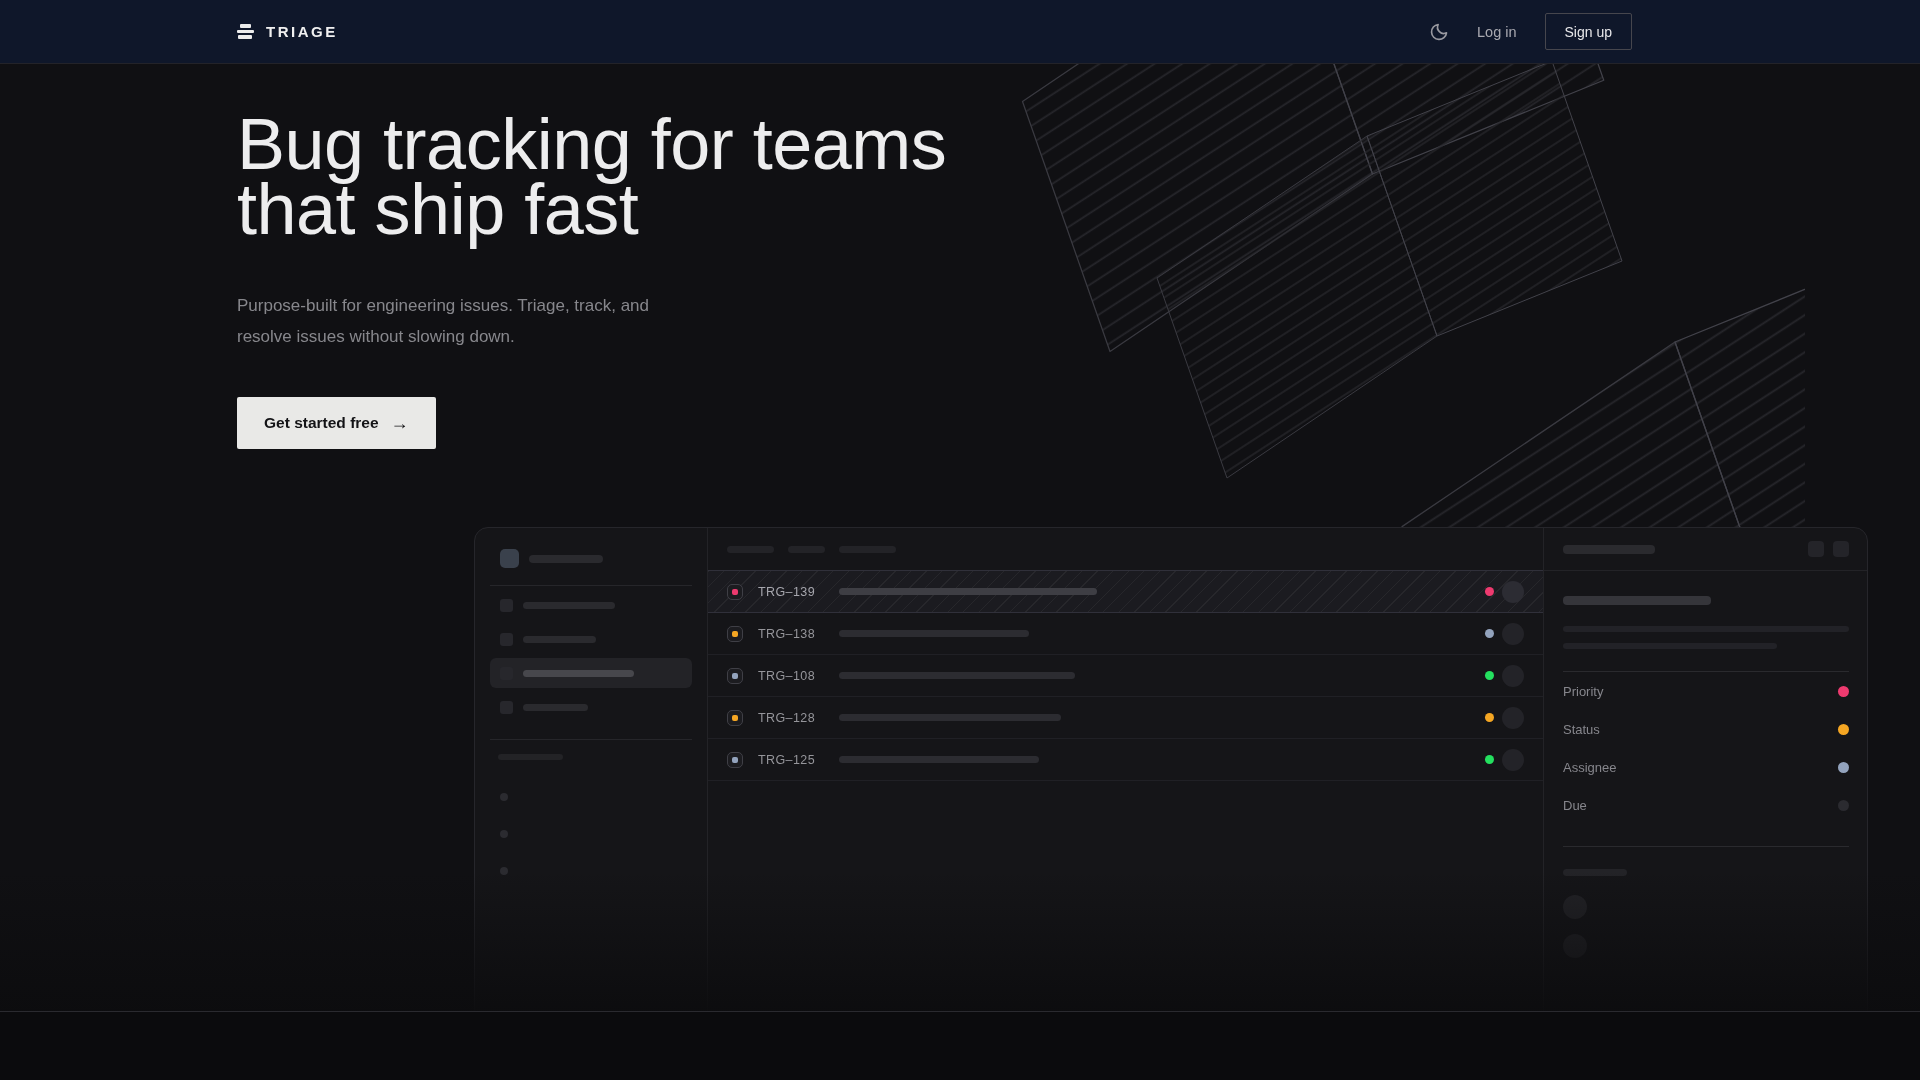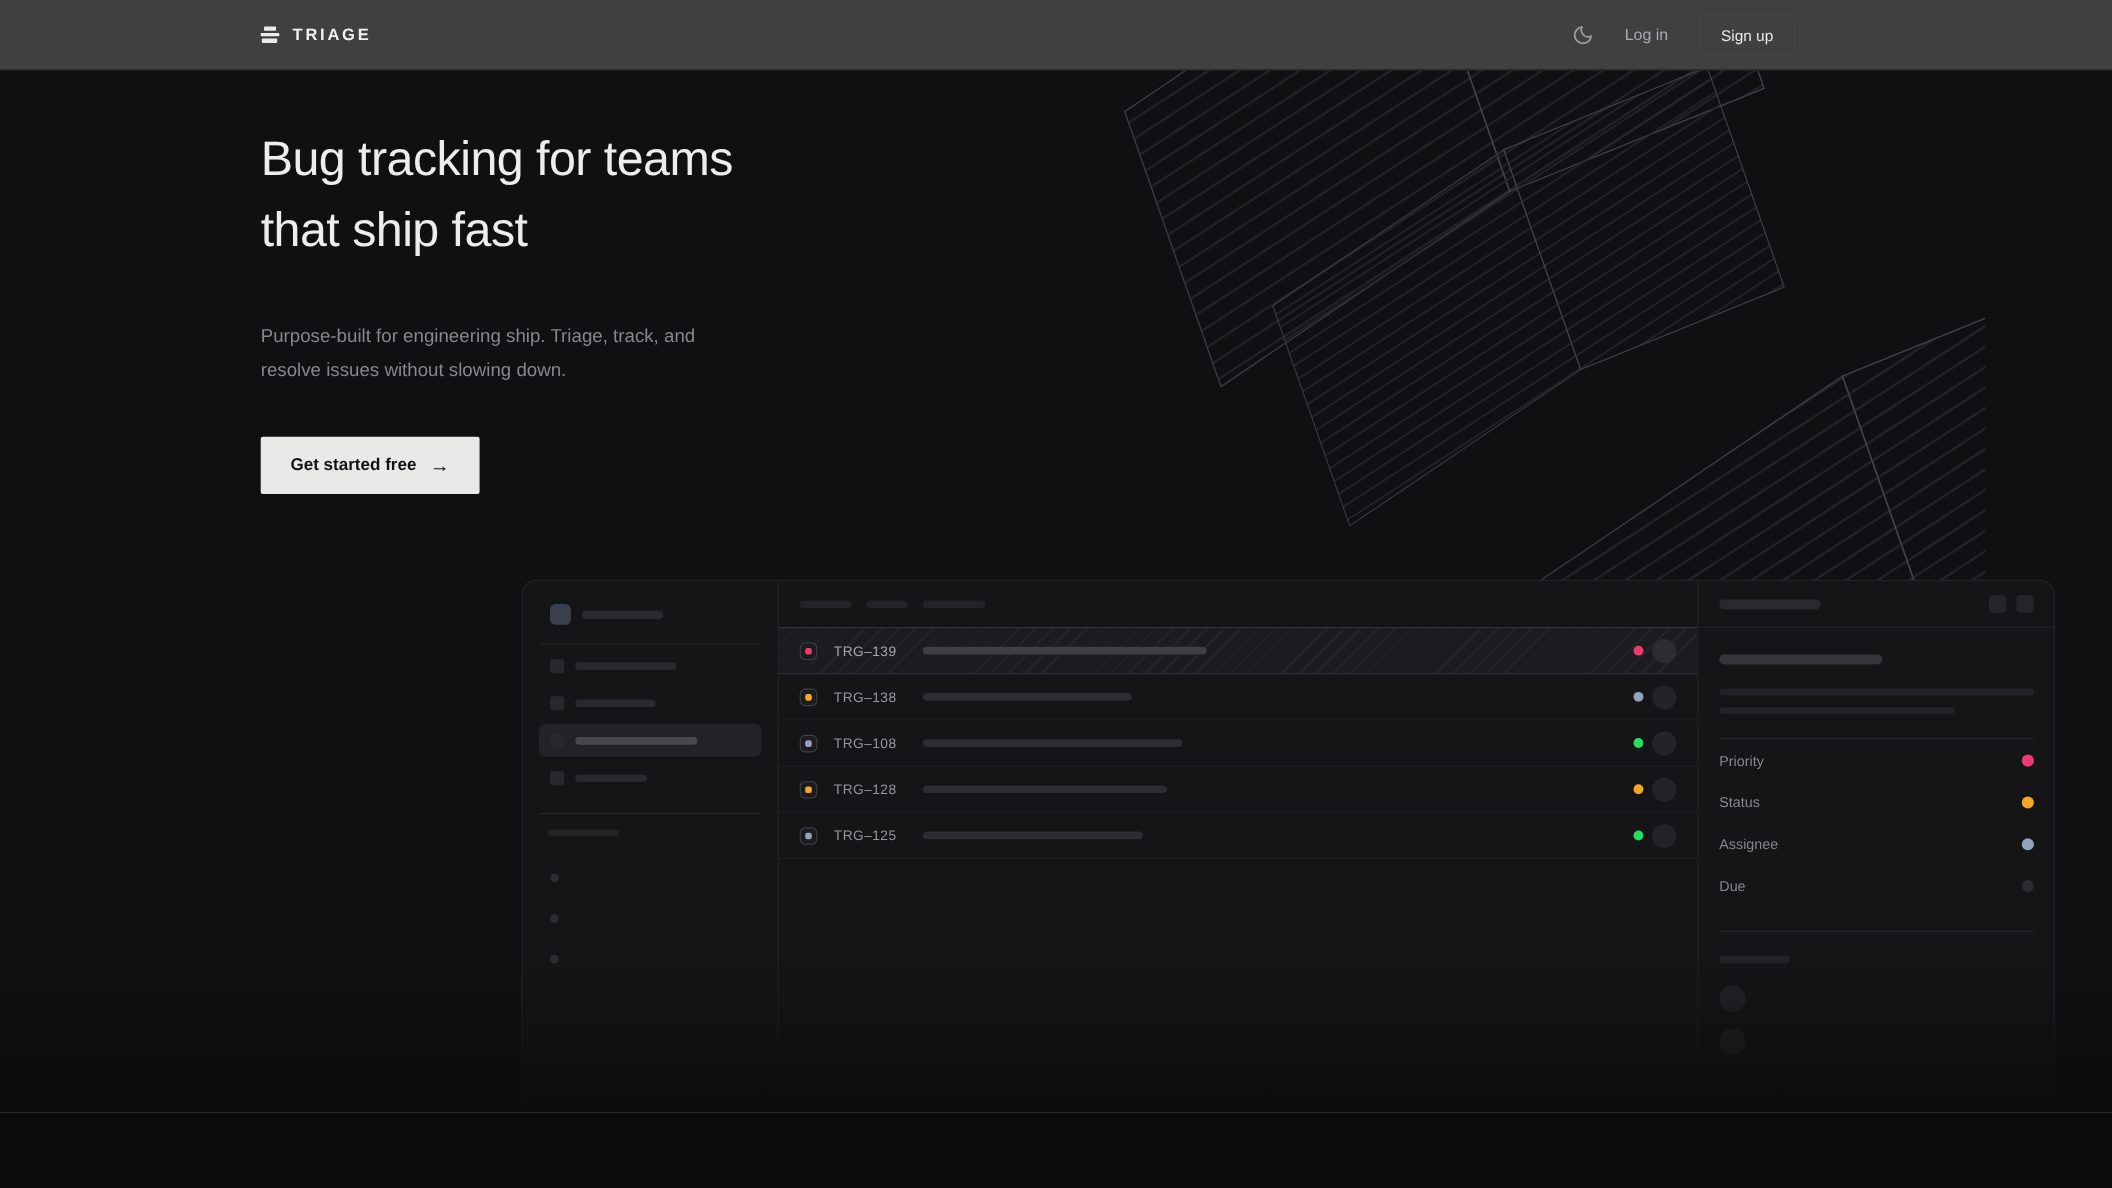--- a/index.html
+++ b/index.html
@@ -1,38 +1,38 @@
 <!DOCTYPE html>
 <html><head>
 <meta charset="utf-8">
 <style>
   * { margin:0; padding:0; box-sizing:border-box; }
   html,body { width:1920px; height:1080px; overflow:hidden; background:#0b0b0d; }
   body { font-family:"Liberation Sans", sans-serif; color:#ededee; }
 
   
-  .nav { height:64px; background:#404040; border-bottom:1px solid #232329; position:relative; z-index:5; }
+  .nav { height:64px; background:#0f172a; border-bottom:1px solid #232329; position:relative; z-index:5; }
   .nav-inner { width:1395px; margin-left:237px; height:100%; display:flex; align-items:center; justify-content:space-between; }
   .brand { display:flex; align-items:center; gap:11px; cursor:pointer; }
   .logo { display:inline-flex; flex-direction:column; gap:2px; width:18px; }
   .logo i { display:block; height:3.5px; border-radius:1px; background:#ececec; }
   .logo i:nth-child(1){ width:11px; margin-left:3px; }
   .logo i:nth-child(2){ width:17px; }
   .logo i:nth-child(3){ width:14px; margin-left:1px; }
   .brand-text { font-size:15px; font-weight:bold; letter-spacing:2.5px; color:#f0f0f0; }
   .nav-right { display:flex; align-items:center; gap:28px; }
   .theme-btn { background:none; border:none; cursor:pointer; display:flex; align-items:center; }
   .login { font-size:14.5px; color:#a9a9b0; cursor:pointer; text-decoration:none; }
   .signup { background:transparent; border:1px solid #46464d; color:#e8e8ea; font-size:14px; font-family:inherit; padding:0 19px; height:37px; border-radius:2px; cursor:pointer; }
 
   
   .hero { position:relative; height:948px; background:#101013; border-bottom:1px solid #2a2a2f; overflow:hidden; }
   .wireframes { position:absolute; left:985px; top:0; width:820px; height:949px; pointer-events:none; }
   .hero-content { position:relative; z-index:2; margin-left:237px; width:1394px; }
-  h1 { padding-top:48px; font-size:44px; line-height:65px; font-weight:500; letter-spacing:-0.5px; color:#ededee; }
+  h1 { padding-top:48px; font-size:72px; line-height:65px; font-weight:500; letter-spacing:-0.5px; color:#ededee; }
   .subtitle { margin-top:48px; font-size:17px; line-height:31px; color:#87878c; }
   .cta { margin-top:45px; display:inline-flex; align-items:center; gap:12px; background:#e9e9e7; color:#131316; border:none; height:52px; padding:0 27px; font-size:15.5px; font-weight:bold; font-family:inherit; border-radius:2px; cursor:pointer; }
   .cta .arrow { font-size:18px; font-weight:normal; }
 
   
   .mockup { position:relative; z-index:2; margin:78px 0 0 237px; width:1394px; height:500px;
             background:#151518; border:1px solid #26262b; border-radius:14px; display:flex; overflow:hidden; }
   .sk { display:inline-block; border-radius:4px; background:#2a2a2e; }
 
   
@@ -133,21 +133,21 @@
       <polygon points="0,0 185,-75 255,125 70,200" fill="url(#hatch)" stroke="#42424a" stroke-width="1"></polygon>
     </g>
     <g transform="translate(690,278) scale(1.3)" stroke-linejoin="round">
       <polygon points="0,0 -210,142 -140,342 70,200" fill="url(#hatch)" stroke="#3a3a41" stroke-width="1"></polygon>
       <polygon points="0,0 185,-75 255,125 70,200" fill="url(#hatch)" stroke="#42424a" stroke-width="1"></polygon>
     </g>
   </svg>
 
   <div class="hero-content">
     <h1><span>Bug tracking for teams</span><br><span>that ship fast</span></h1>
-    <p class="subtitle"><span>Purpose-built for engineering ship. Triage, track, and</span><br><span>resolve issues without slowing down.</span></p>
+    <p class="subtitle"><span>Purpose-built for engineering issues. Triage, track, and</span><br><span>resolve issues without slowing down.</span></p>
     <button class="cta">
       <span>Get started free</span>
       <span class="arrow">→</span>
     </button>
 
     <div class="mockup">
 
       <aside class="mk-sidebar">
         <div class="ws-row">
           <span class="ws-icon"></span>

